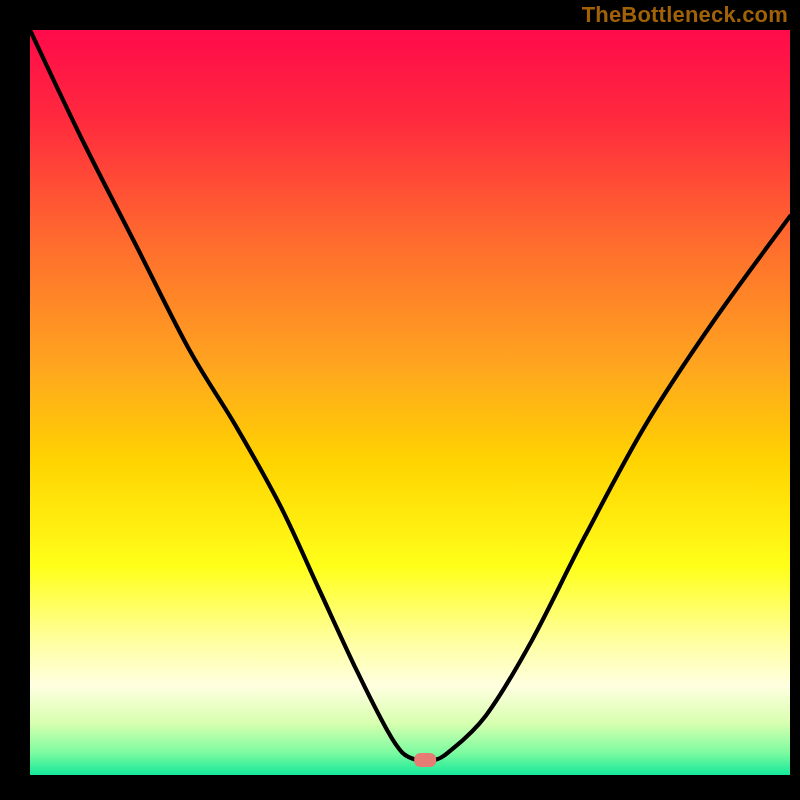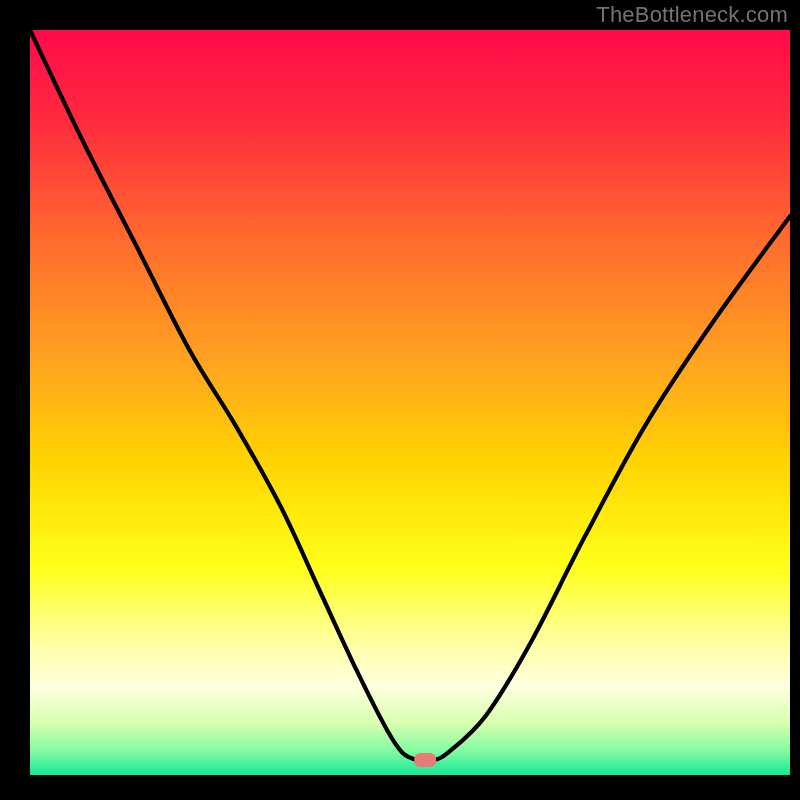--- a/index.html
+++ b/index.html
@@ -17,22 +17,22 @@
     width: 800px;
     height: 800px;
     background: #000;
   }
   .watermark {
     position: absolute;
     top: 2px;
     right: 12px;
     font-family: Arial, Helvetica, sans-serif;
     font-size: 22px;
-    color: #737373;
-    font-weight: 400;
+    color: #a16207;
+    font-weight: 700;
     letter-spacing: 0.2px;
   }
   svg {
     position: absolute;
     left: 0;
     top: 0;
   }
 </style>
 </head>
 <body>

